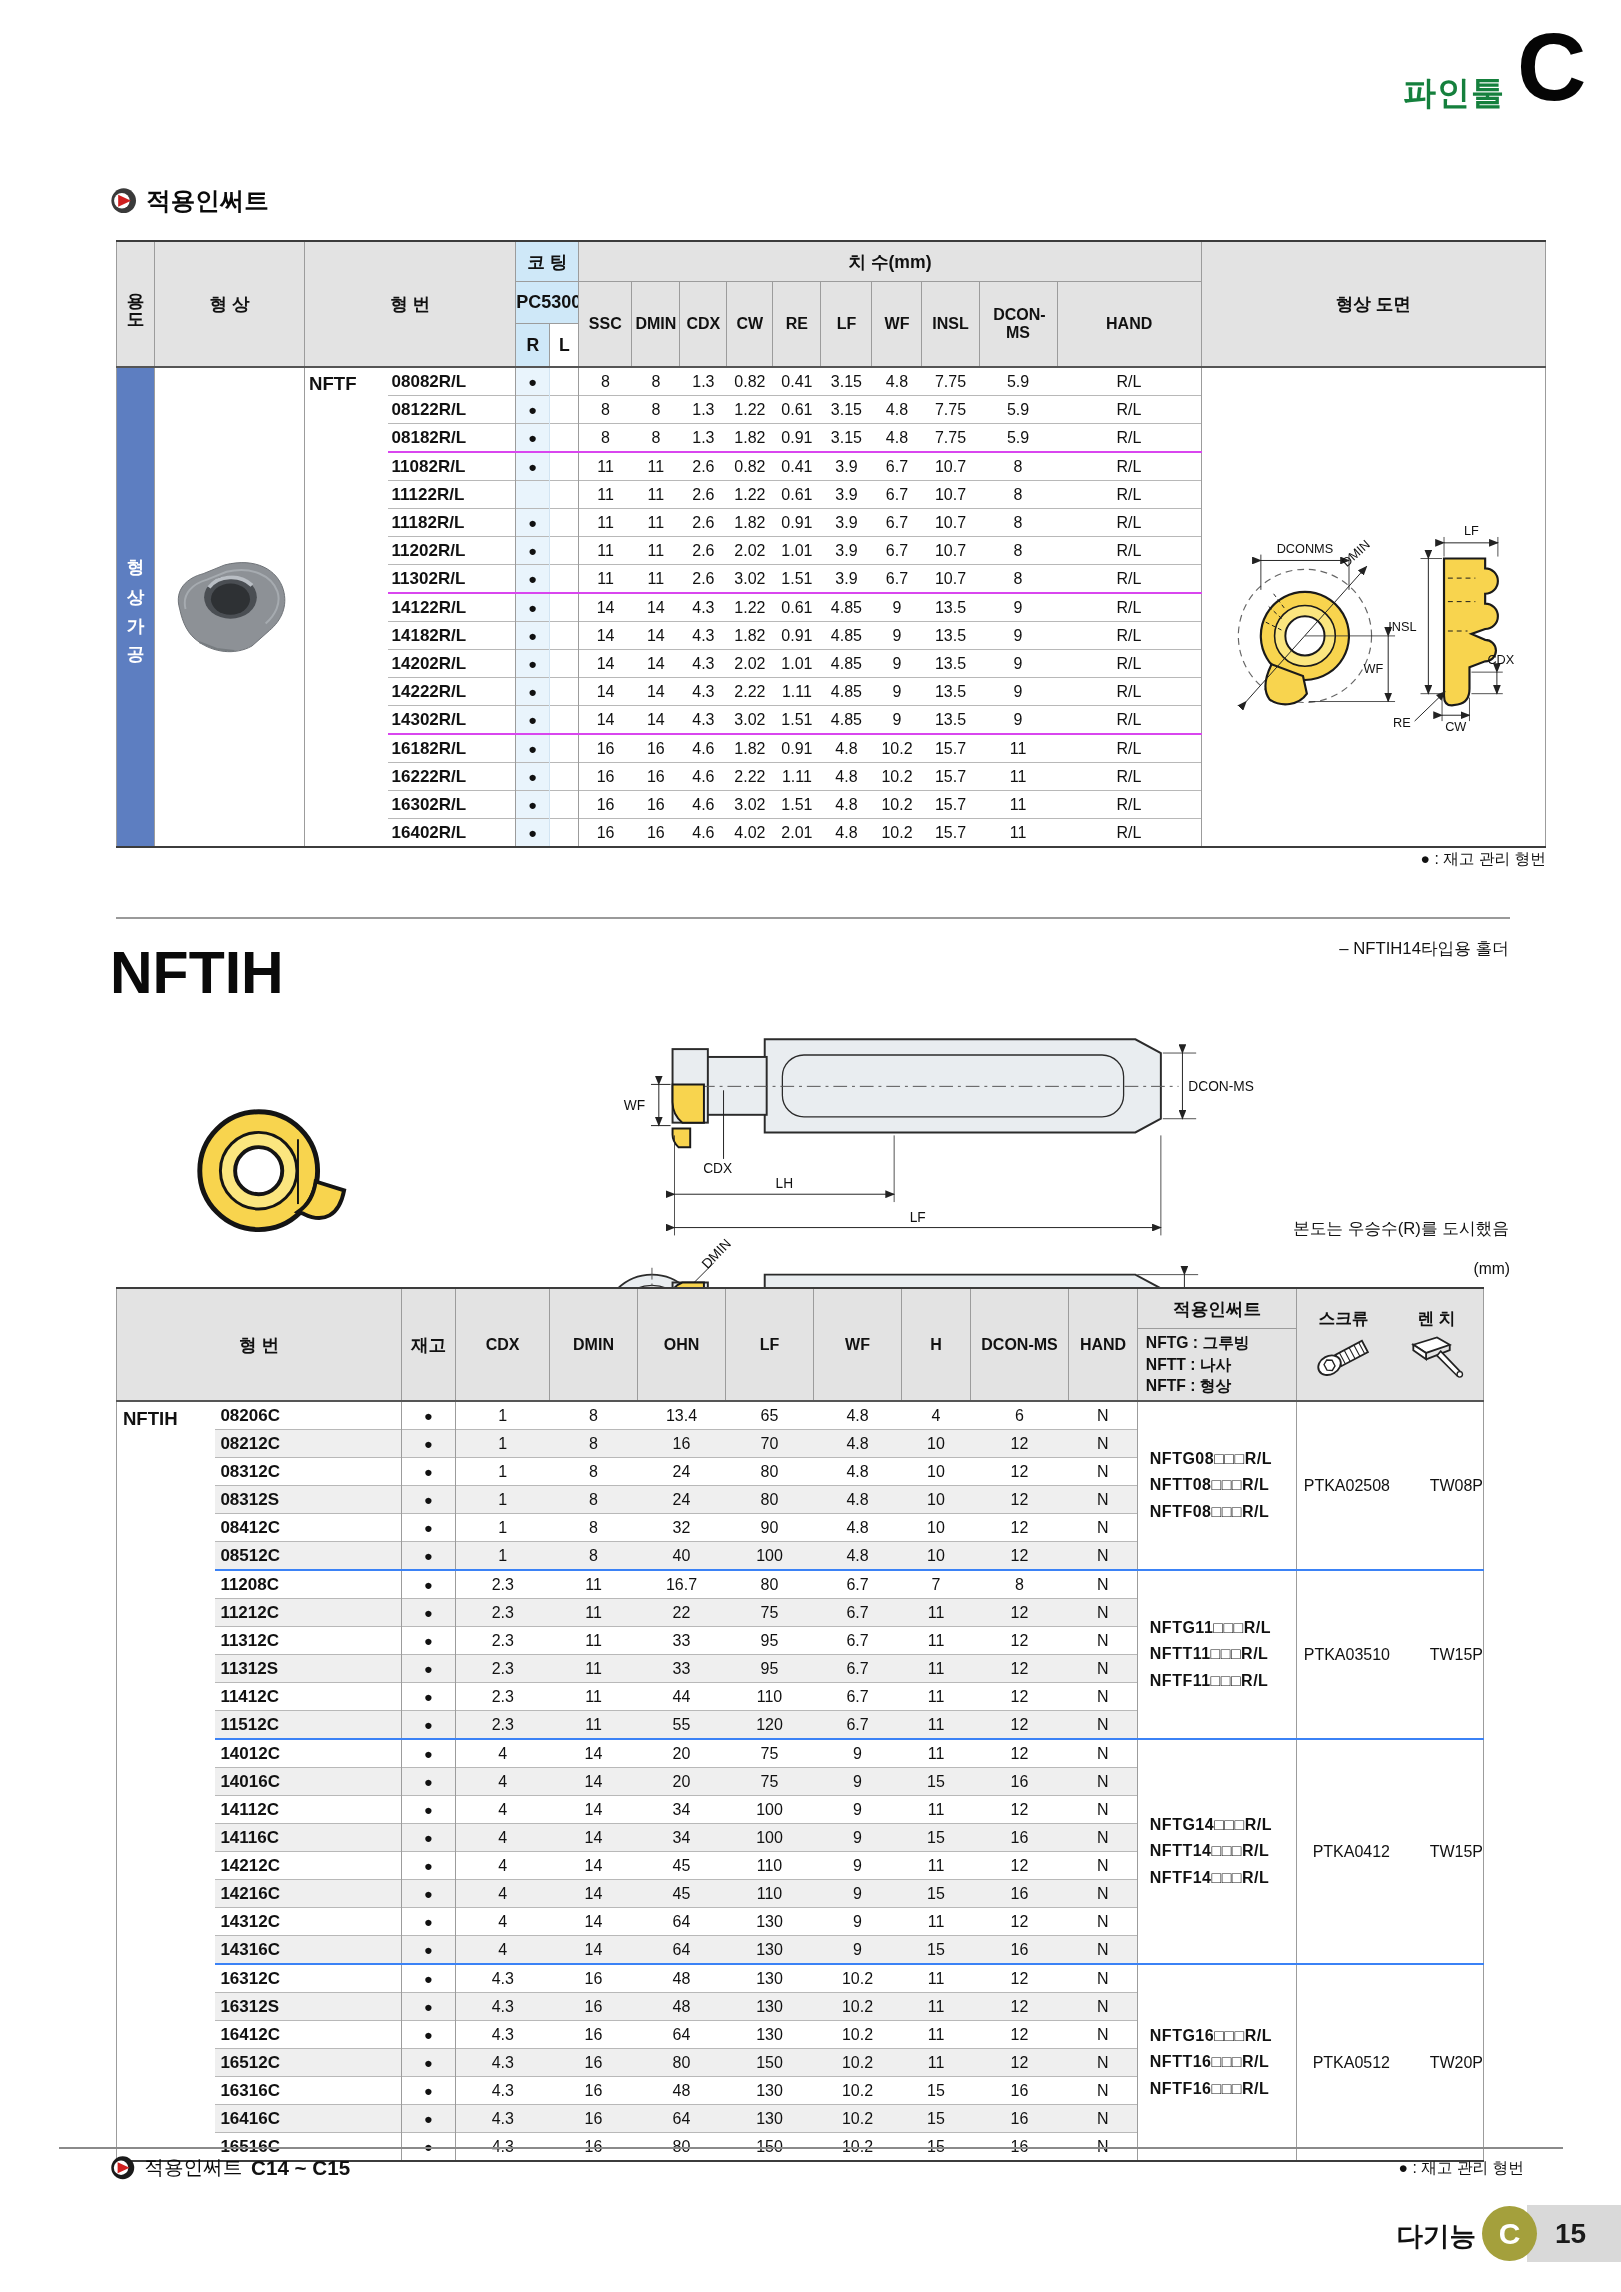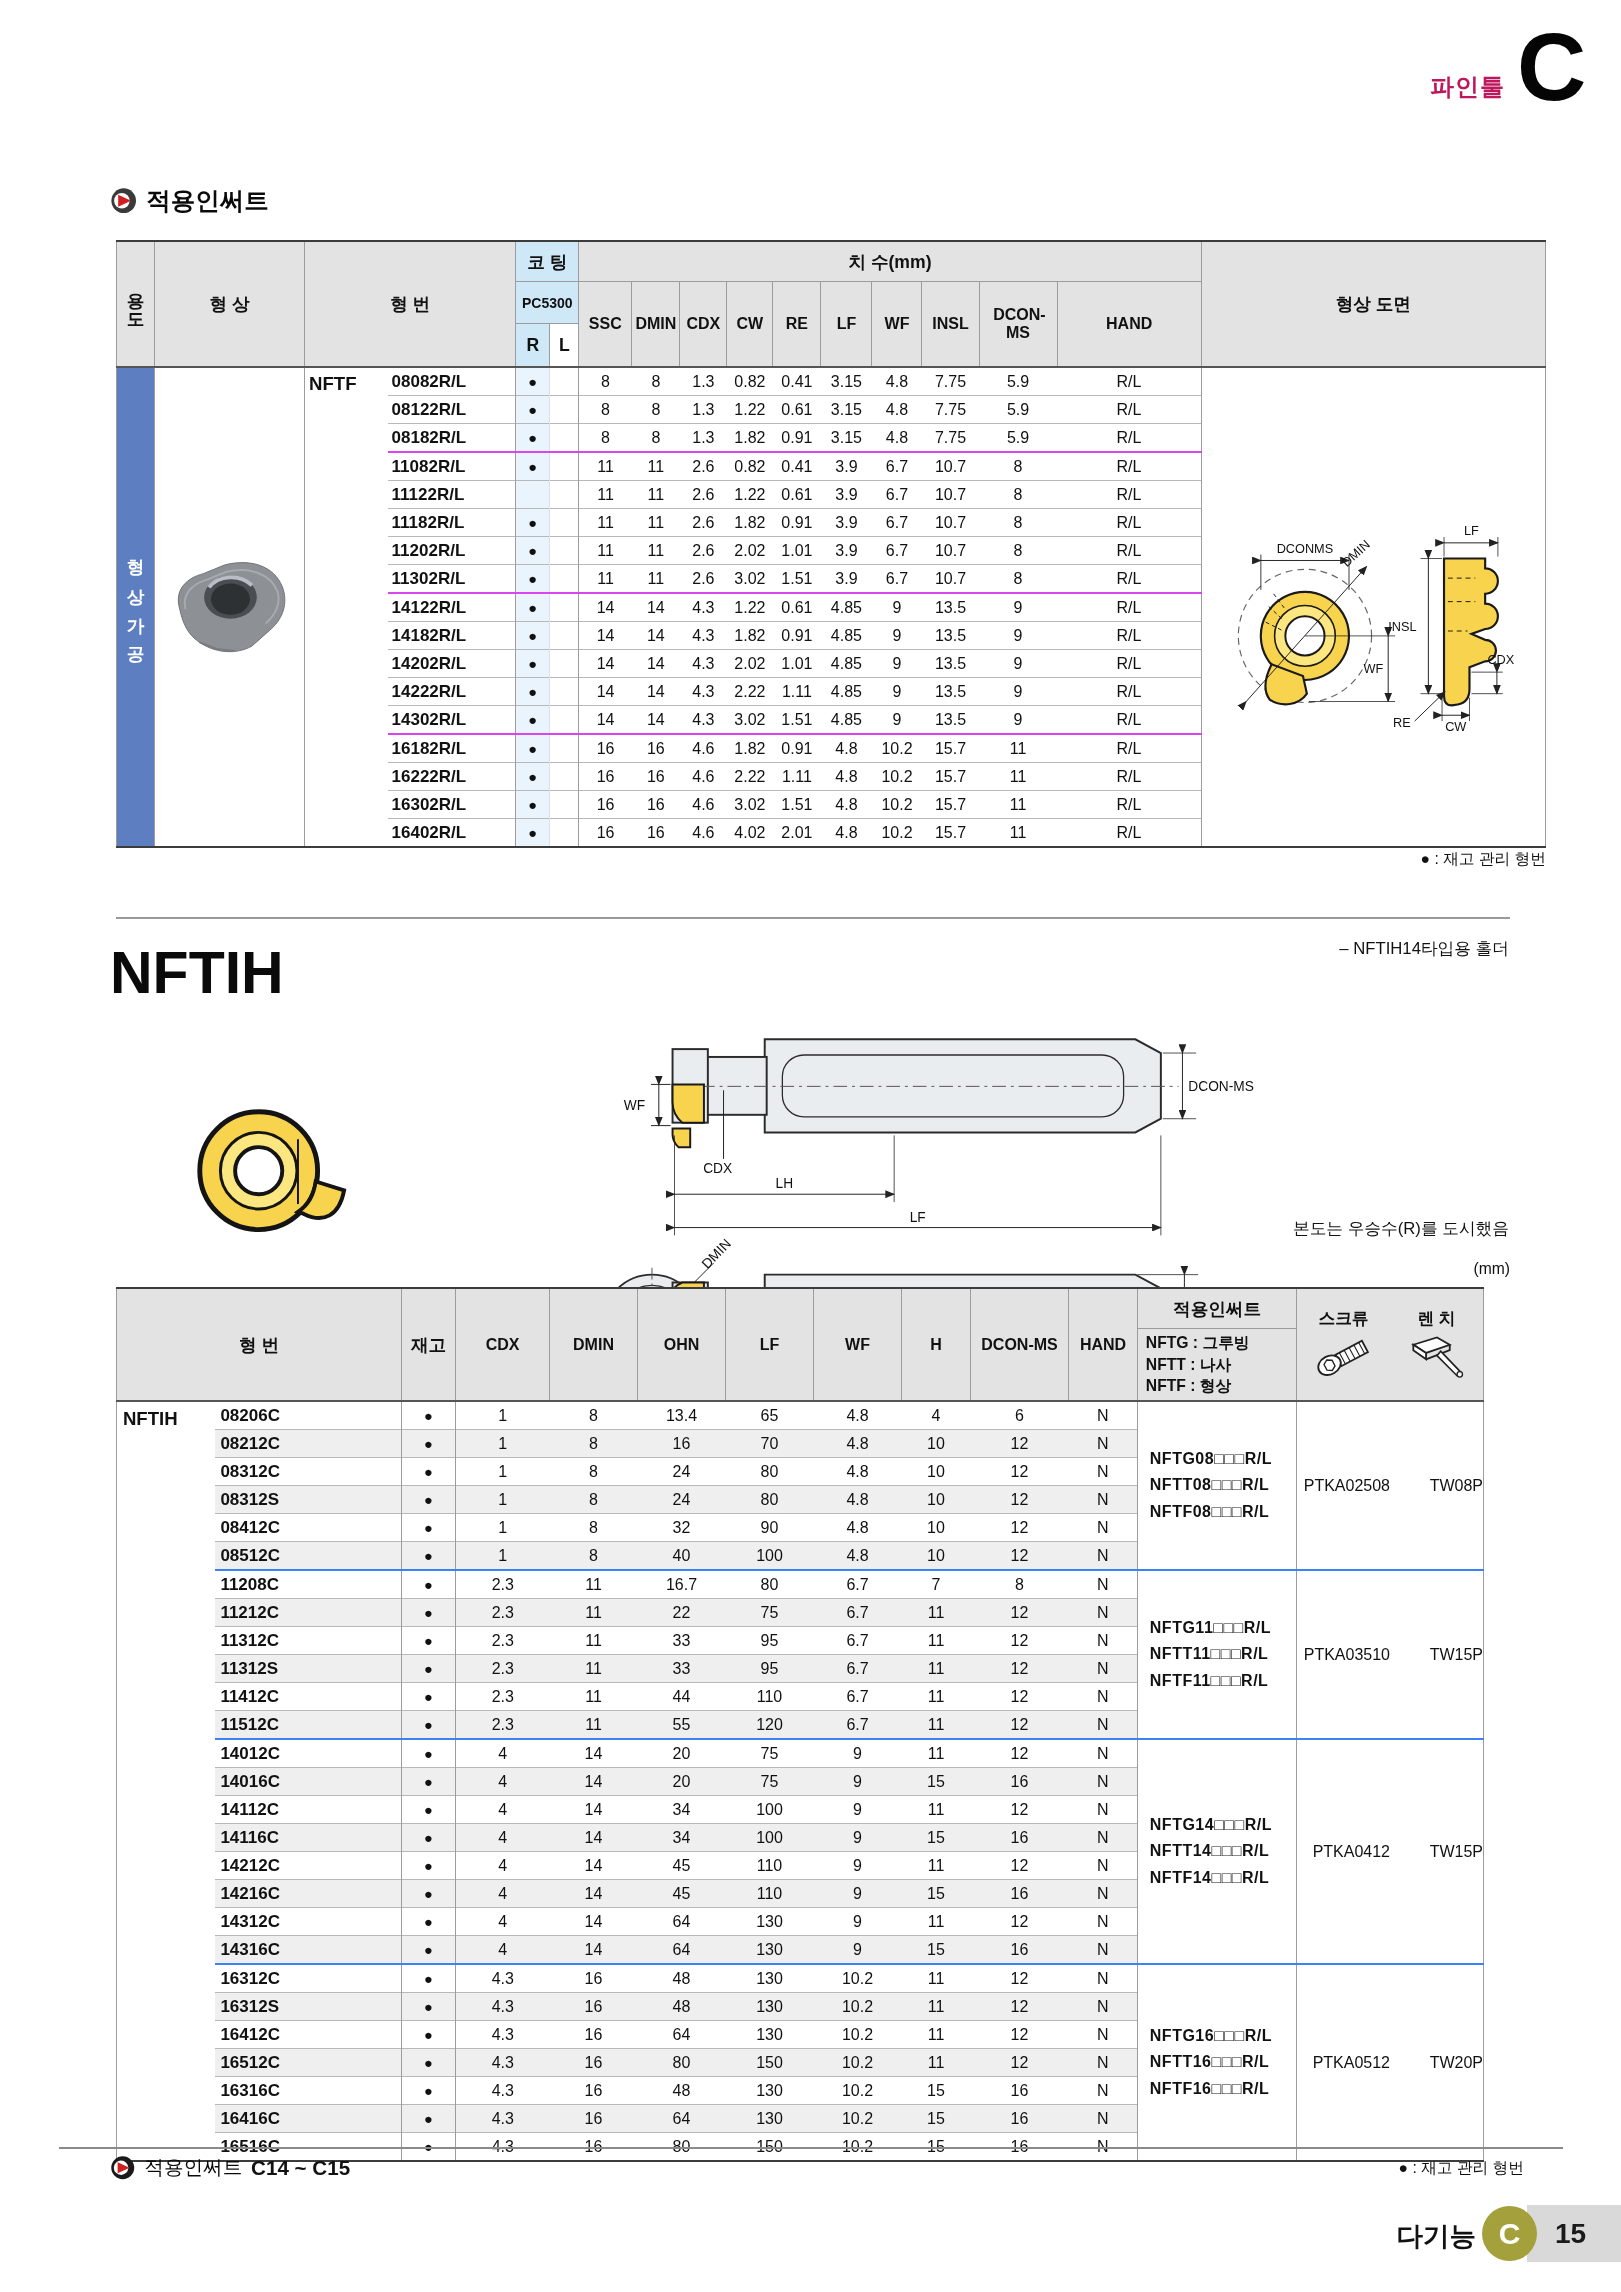--- a/index.html
+++ b/index.html
@@ -1,21 +1,21 @@
 <!DOCTYPE html>
 <html><head>
 <meta charset="utf-8">
 <style>
   html,body{margin:0;padding:0;background:#fff;}
   .page{position:relative;width:1621px;height:2293px;background:#fff;overflow:hidden;
         font-family:"Liberation Sans","DejaVu Sans",sans-serif;color:#111;}
 
   
   .brand{position:absolute;left:1294px;top:71px;width:211px;text-align:right;
-         font-size:24px;font-weight:bold;color:#be185d;letter-spacing:1px;}
+         font-size:33px;font-weight:bold;color:#15803d;letter-spacing:1px;}
   .brand-letter{position:absolute;left:1517px;top:13.7px;font-size:96px;font-weight:800;color:#050505;line-height:1.1;}
 
   
   .sec-head{position:absolute;left:110px;top:184px;display:flex;align-items:center;gap:8.8px;}
   .sec-title{font-size:24.5px;font-weight:bold;color:#0a0a0a;}
 
   
   table{border-collapse:collapse;table-layout:fixed;}
   th,td{padding:0;margin:0;text-align:center;vertical-align:middle;overflow:hidden;}
 
@@ -23,21 +23,21 @@
   .t1{position:absolute;left:116px;top:240px;width:1430px;
       border-top:2.9px solid #3c3c3c;border-bottom:2.9px solid #3c3c3c;
       border-left:1px solid #9c9c9c;border-right:1px solid #9c9c9c;}
   .t1 thead{border-bottom:2px solid #555;}
   .t1 thead th{background:#e3e3e3;border:1px solid #9c9c9c;font-weight:bold;font-size:17.6px;}
   .t1 thead tr.r1 th{height:39px;}
   .t1 thead tr.r2 th{height:41px;}
   .t1 thead tr.r3 th{height:42px;}
   .t1 thead th.coat{background:#cfe8f8;}
   .t1 thead th.lcell{background:#fff;}
-  .t1 thead th.grade{font-size:14px;}
+  .t1 thead th.grade{font-size:18px;}
   .t1 thead th.dimh{font-size:16px;white-space:normal;line-height:1.15;}
   .t1 thead th.wrap2{padding:0 13.7px;}
   .t1 tbody td{height:27px;border-top:1px solid #b8b8b8;font-size:16px;background:#fff;}
   .t1 tbody tr.gsep td{border-top:2px solid #d946ef;}
   .t1 tbody td.usage-cell{background:#5d7ec1;border-right:1px solid #9c9c9c;}
   .t1 tbody td.shape-cell{border-right:1px solid #9c9c9c;vertical-align:middle;}
   .t1 tbody td.prefix{text-align:left;vertical-align:top;padding:4.9px 0 0 3.9px;font-weight:bold;font-size:18.6px;}
   .t1 tbody td.model{text-align:left;padding-left:3.9px;font-weight:bold;font-size:17px;border-left:none;}
   .t1 tbody td.rcol{background:#e9f4fc;border-left:1px solid #9c9c9c;border-right:1px solid #d2e4f2;font-size:14.7px;}
   .t1 tbody td.lcol{border-right:1px solid #9c9c9c;}

